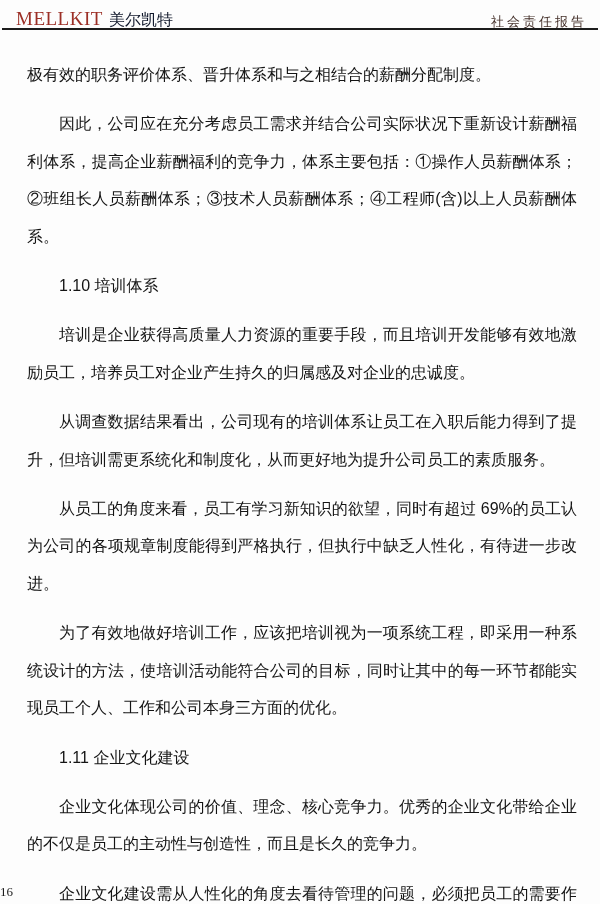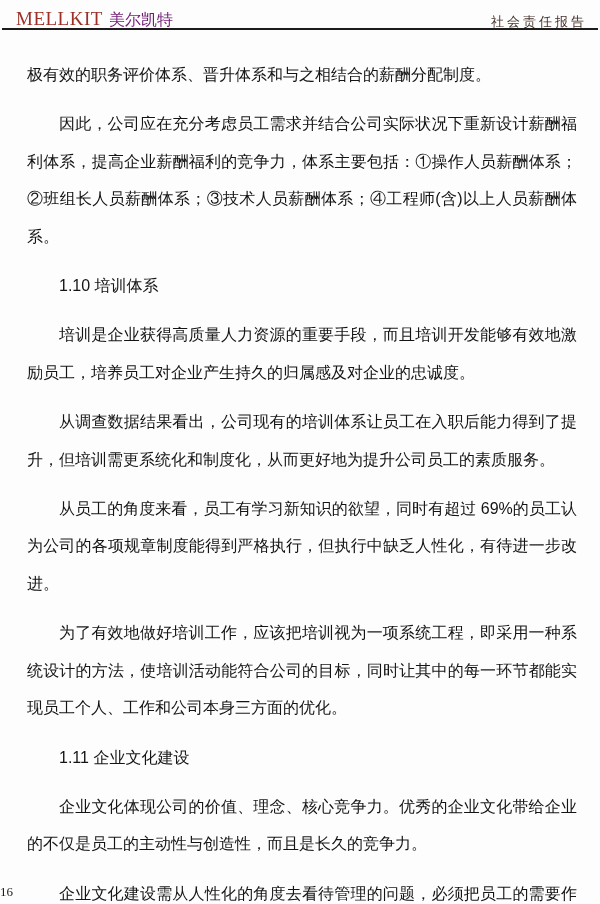--- a/index.html
+++ b/index.html
@@ -36,21 +36,21 @@
   .brand-en {
     font-family: "Liberation Serif", serif;
     font-size: 19px;
     font-weight: 500;
     letter-spacing: 0.5px;
     color: #9c2f26;
   }
   .brand-cn {
     font-family: "Liberation Serif", serif;
     font-size: 16px;
-    color: #701a75;
+    color: #0f172a;
     margin-top: 7px;
   }
   .doc-title {
     font-family: "Liberation Serif", serif;
     font-size: 13px;
     letter-spacing: 3px;
     color: #44302a;
     white-space: nowrap;
   }
   .header-rule {

